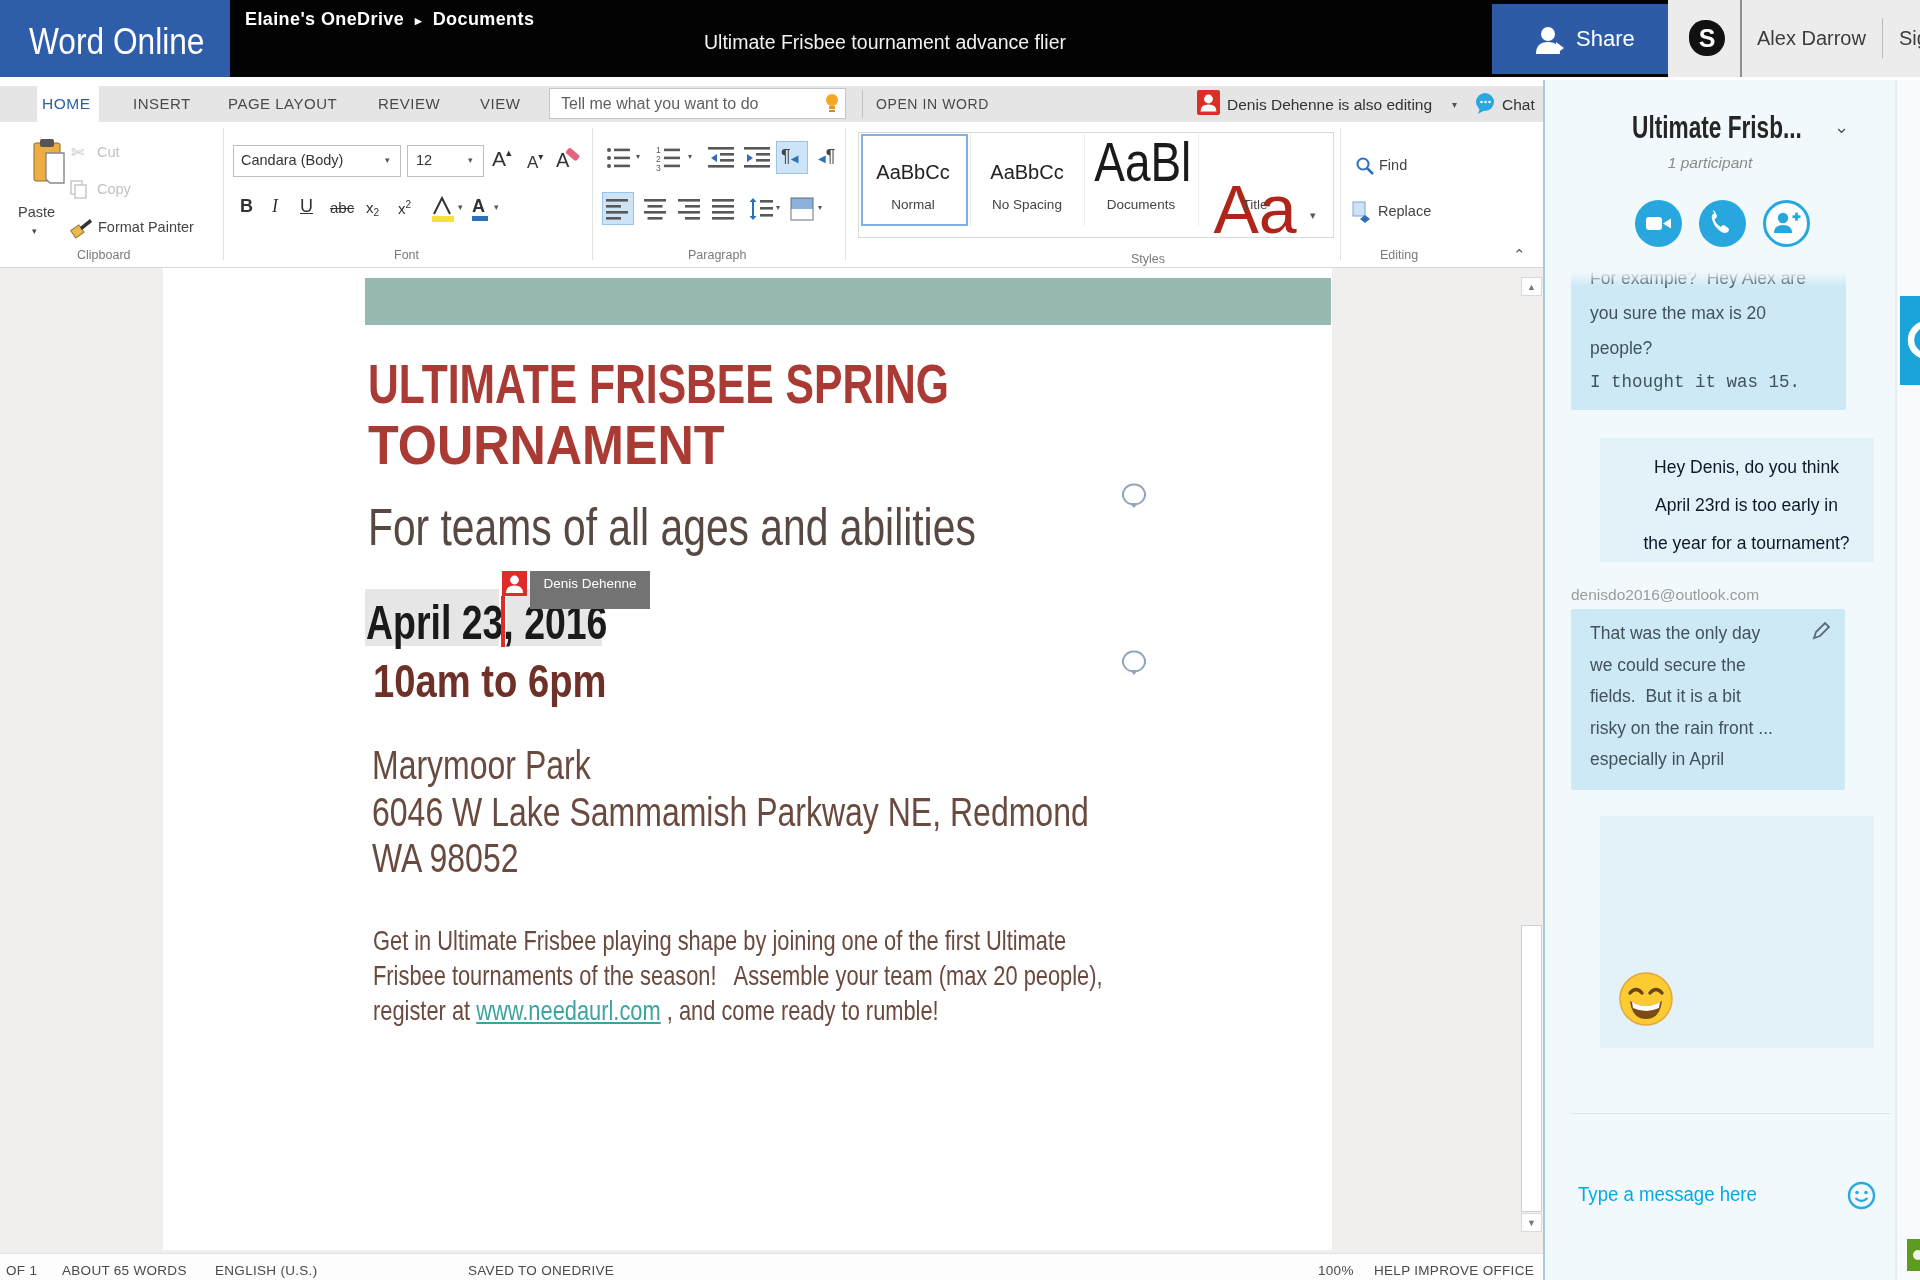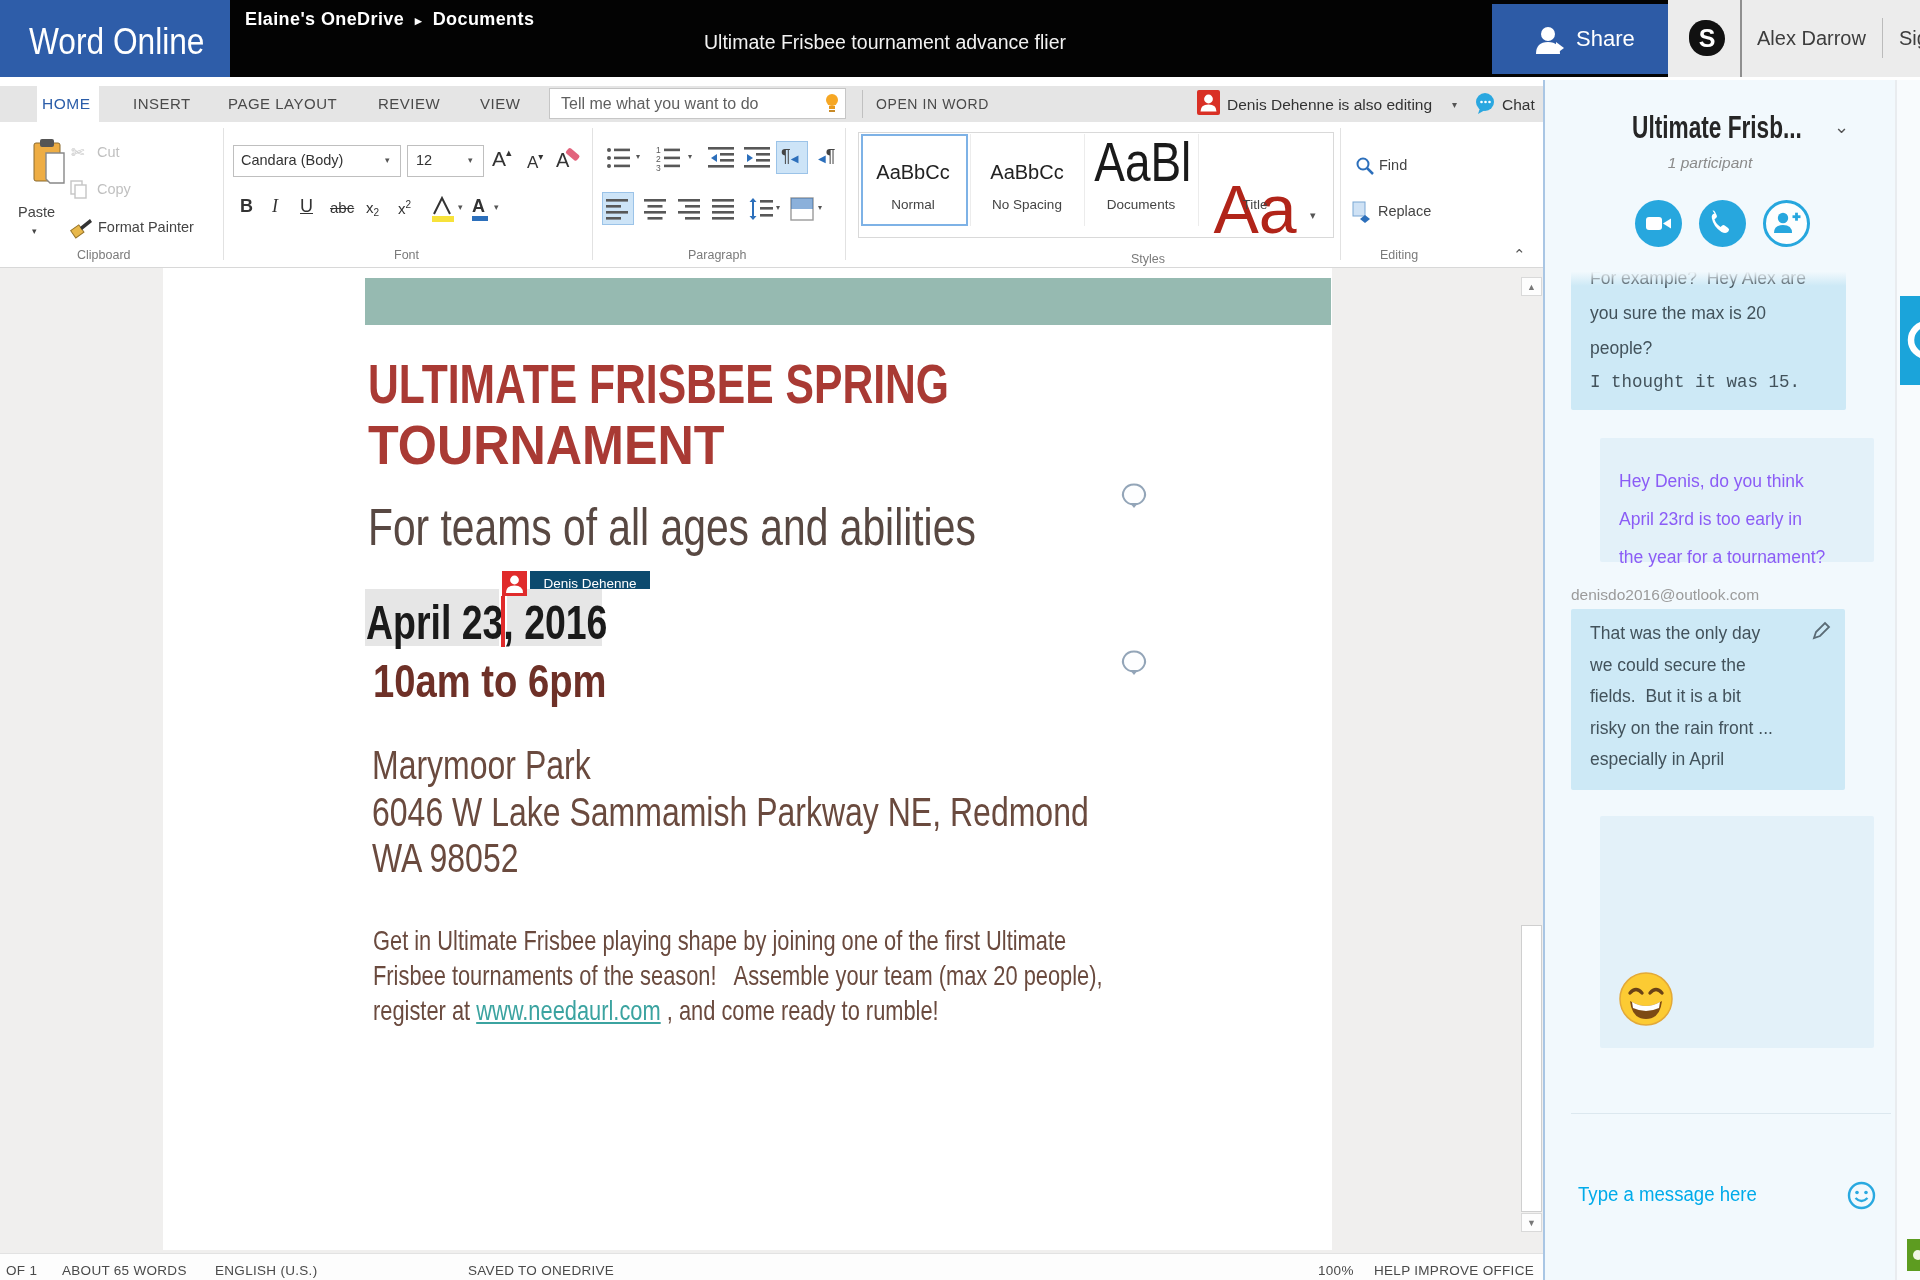--- a/index.html
+++ b/index.html
@@ -258,21 +258,21 @@
 <div class="abs" style="left:365px;top:589px;width:134px;height:57px;background:#e6e6e6;"></div>
 <div class="abs" style="left:507px;top:589px;width:95px;height:57px;background:#e6e6e6;"></div>
 <div class="abs nw" id="t4" style="left:366px;top:595px;font-size:48px;font-weight:700;color:#1a1a1a;transform:scaleX(0.78);transform-origin:0 0;">April 23, 2016</div>
 
 <div class="abs" style="left:502px;top:571px;width:25px;height:25px;background:#e02b2b;">
   <svg width="25" height="25" viewBox="0 0 25 25">
       <circle cx="12.5" cy="9" r="4.4" fill="#fff"></circle>
       <path d="M4 22 q0 -7.5 8.5 -7.5 q8.5 0 8.5 7.5 z" fill="#fff"></path>
     </svg>
 </div>
-<div class="abs" style="left:530px;top:571px;width:120px;height:18px;background:#0c4a6e;color:#fff;font-size:13.5px;text-align:center;line-height:26px;">Denis Dehenne</div>
+<div class="abs" style="left:530px;top:571px;width:120px;height:38px;background:#737373;color:#fff;font-size:13.5px;text-align:center;line-height:26px;">Denis Dehenne</div>
 <div class="abs" style="left:501px;top:596px;width:4px;height:51px;background:#e02b2b;"></div>
 <div class="abs nw" id="t5" style="left:373px;top:654px;font-size:46px;font-weight:700;color:#6e3027;transform:scaleX(0.83);transform-origin:0 0;">10am to 6pm</div>
 
 <div class="abs" id="t6" style="left:372px;top:742px;font-size:40px;line-height:46.5px;color:#6a4a3e;transform:scaleX(0.80);transform-origin:0 0;white-space:nowrap;">Marymoor Park<br>6046 W Lake Sammamish Parkway NE, Redmond<br>WA 98052</div>
 
 <div class="abs" id="t7" style="left:373px;top:923px;font-size:28px;line-height:35px;color:#6a4a3e;transform:scaleX(0.78);transform-origin:0 0;white-space:nowrap;">Get in Ultimate Frisbee playing shape by joining one of the first Ultimate<br>Frisbee tournaments of the season!&nbsp;&nbsp; Assemble your team (max 20 people),<br>register at <span style="color:#3ba3a0;text-decoration:underline;">www.needaurl.com</span> , and come ready to rumble!</div>
 
 <svg class="abs" style="left:1120px;top:482px;" width="28" height="28" viewBox="0 0 28 28">
   <path d="M14 2.5 a11 10 0 1 1 -0.01 0 z" fill="#fdfeff" stroke="#93a5b8" stroke-width="2"></path>
   <path d="M10 21 l4 5 4 -5 z" fill="#93a5b8"></path>
@@ -320,21 +320,21 @@
       <rect x="29.1" y="9.7" width="2.8" height="8" fill="#27a7de"></rect>
     </svg>
 </div>
 
 <div class="abs" style="left:1571px;top:262px;width:275px;height:148px;background:#cde9f6;border-radius:2px;">
   <div style="margin-top:-1px;padding:0 0 0 19px;font-size:17.5px;line-height:35px;color:#42525b;">For example?&nbsp; Hey Alex are<br>you sure the max is 20<br>people?</div>
   <div style="padding:6px 0 0 19px;font-size:17.5px;color:#42525b;font-family:Liberation Mono, monospace;">I thought it was 15.</div>
 </div>
 <div class="abs" style="left:1545px;top:250px;width:350px;height:36px;background:linear-gradient(#f2f9fd 60%, rgba(242,249,253,0));"></div>
 <div class="abs" style="left:1600px;top:438px;width:274px;height:124px;background:#e3f1f9;border-radius:2px;">
-  <div style="padding:24px 0 0 19px;font-size:17.5px;line-height:38px;color:#8b5cf6;">Hey Denis, do you think<br>April 23rd is too early in<br>the year for a tournament?</div>
+  <div style="padding:10px 0 0 19px;font-size:17.5px;line-height:38px;color:#0f172a;text-align:center;">Hey Denis, do you think<br>April 23rd is too early in<br>the year for a tournament?</div>
 </div>
 <div class="abs nw" style="left:1571px;top:586px;font-size:15.5px;color:#9b9b9b;">denisdo2016@outlook.com</div>
 <div class="abs" style="left:1571px;top:609px;width:274px;height:181px;background:#cde9f6;border-radius:2px;">
   <div style="padding:9px 0 0 19px;font-size:17.5px;line-height:31.5px;color:#42525b;">That was the only day<br>we could secure the<br>fields.&nbsp; But it is a bit<br>risky on the rain front ...<br>especially in April</div>
   <svg class="abs" style="left:240px;top:12px;" width="20" height="20" viewBox="0 0 20 20">
       <path d="M3 17 l2 -6 9 -9 4 4 -9 9 z" fill="none" stroke="#5a6b75" stroke-width="1.8"></path>
     </svg>
 </div>
 <div class="abs" style="left:1600px;top:816px;width:274px;height:232px;background:#e3f1f9;border-radius:2px;">
   <svg class="abs" style="left:18px;top:155px;" width="56" height="56" viewBox="0 0 56 56">

